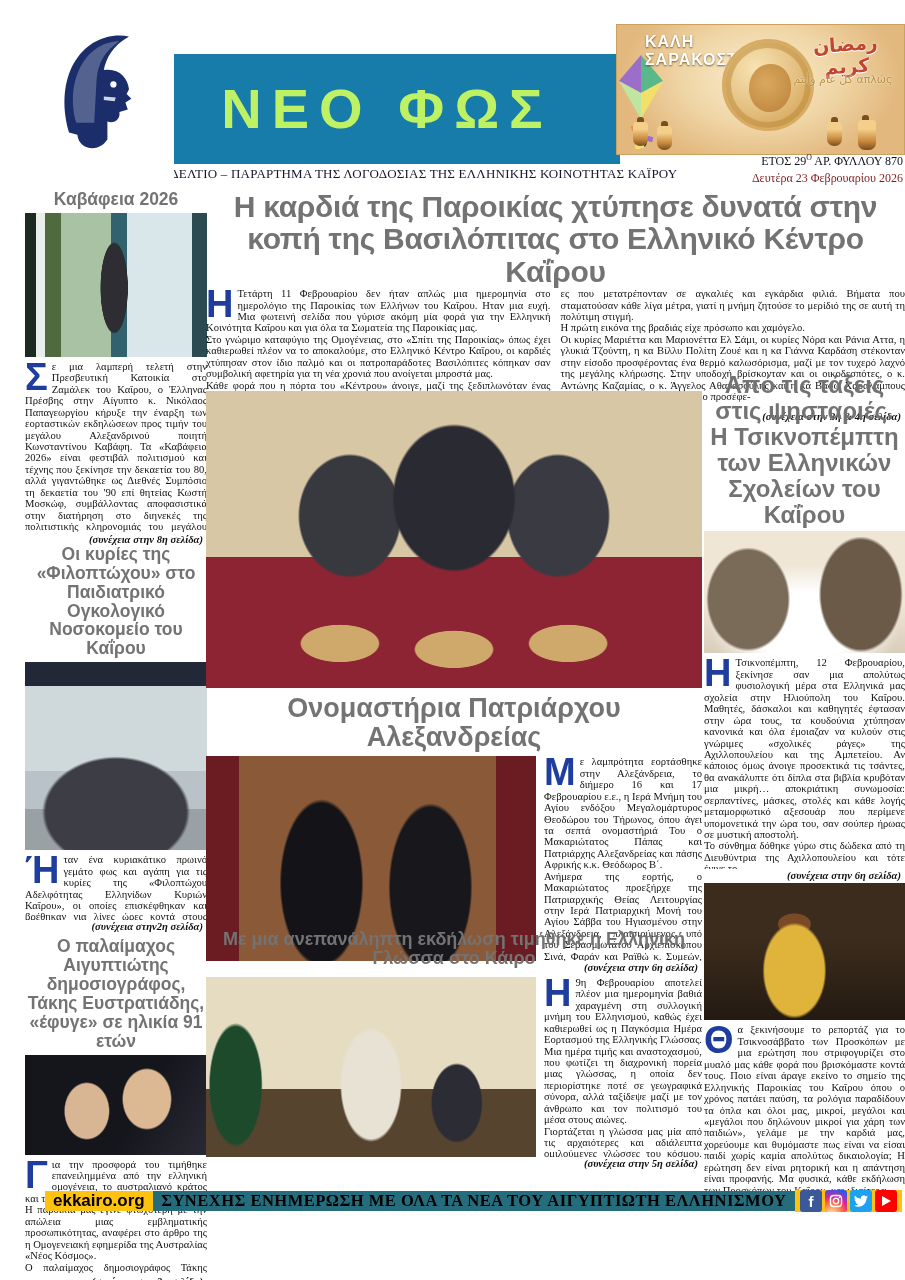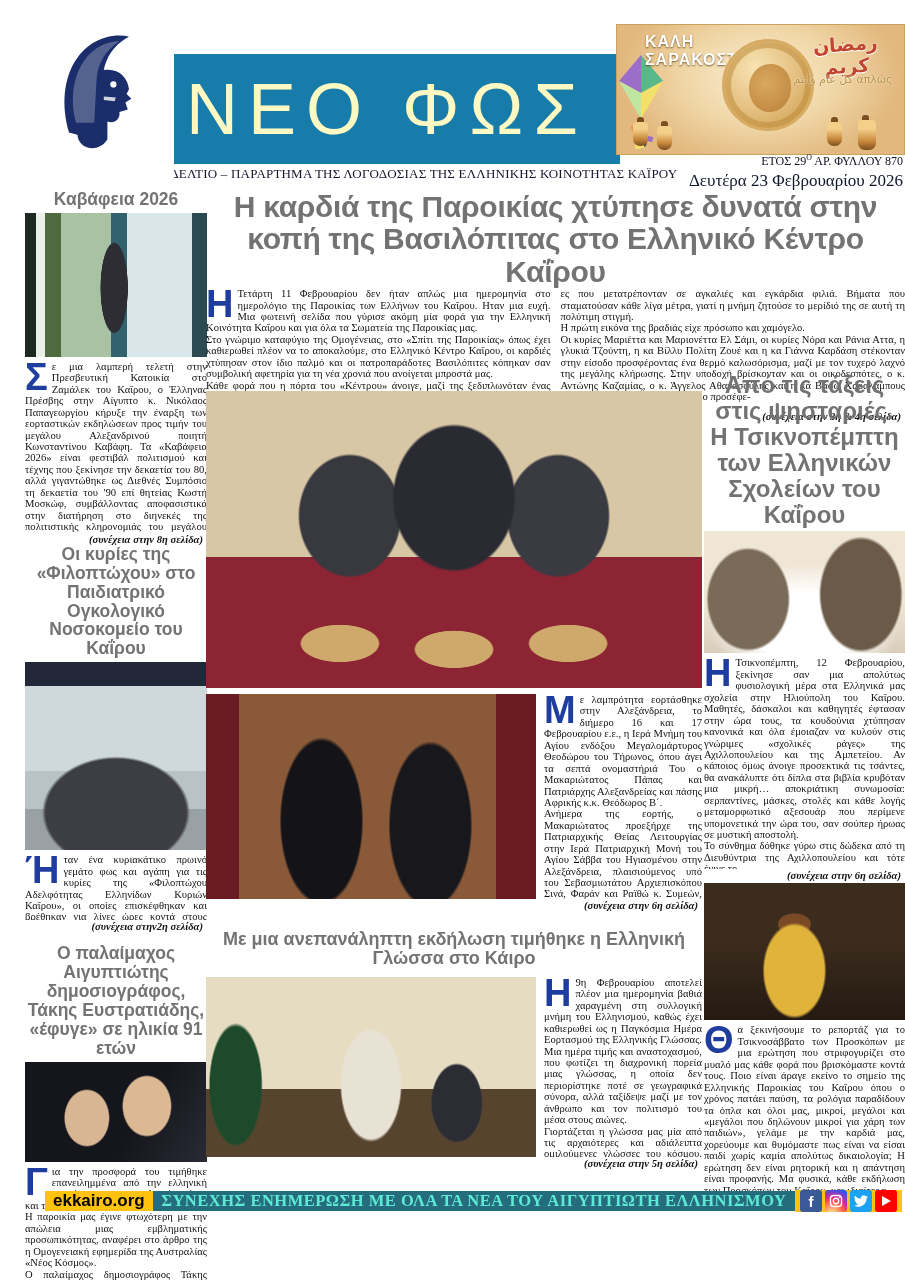--- a/index.html
+++ b/index.html
@@ -3,22 +3,22 @@
 <meta charset="utf-8">
 <style>
   *{margin:0;padding:0;box-sizing:border-box}
   html,body{background:#9a9a9a}
   .page{position:relative;width:905px;height:1280px;margin:0 auto;background:#fff;
         font-family:"Liberation Serif",serif;overflow:hidden;color:#111}
 
   
   .banner{position:absolute;left:64px;top:54px;width:556px;height:110px;background:#177ca9;
           display:flex;align-items:center;justify-content:center}
-  .banner .title{color:#fef9c3;font-family:"Liberation Sans",sans-serif;font-weight:normal;
-          font-size:72px;letter-spacing:10px;line-height:1;padding-left:90px;white-space:nowrap}
+  .banner .title{color:#bef264;font-family:"Liberation Sans",sans-serif;font-weight:bold;
+          font-size:56px;letter-spacing:10px;line-height:1;padding-left:90px;white-space:nowrap}
   .logo{position:absolute;left:36px;top:14px;width:138px;height:172px;background:#fff;z-index:3;
         display:flex;align-items:center;justify-content:center}
   .promo{position:absolute;left:616px;top:24px;width:289px;height:131px;overflow:hidden;
          background:radial-gradient(140px 90px at 50% 40%,#f9ecd2 0,#f0d6a6 55%,#e2b87e 100%);
          border:1px solid #c9a25f}
   .promo .greeting{position:absolute;left:28px;top:8px;width:120px;color:#fff;
          font-family:"Liberation Sans",sans-serif;font-weight:bold;font-size:16px;line-height:1.1;
          text-shadow:0 1px 2px rgba(90,60,10,.8);letter-spacing:1px}
   .coin{position:absolute;left:105px;top:14px;width:92px;height:92px;border-radius:50%;
         background:radial-gradient(circle at 35% 30%,#f7e3b2,#e3bd7d 55%,#c8943f);
@@ -31,21 +31,21 @@
   .arabic2{position:absolute;right:6px;top:48px;width:110px;text-align:center;color:#b8903f;
         font-family:"DejaVu Sans",sans-serif;font-size:11px;text-shadow:0 0 2px #fff}
   .kite{position:absolute;left:-6px;top:28px}
   .lantern{position:absolute;bottom:8px;width:15px;height:24px;border-radius:4px 4px 7px 7px;
         background:linear-gradient(180deg,#f4cf8a 0 30%,#c98b3e 70%,#7c4d1e)}
   .lantern::before{content:"";position:absolute;left:4px;top:-5px;width:7px;height:5px;background:#7c4d1e;border-radius:3px 3px 0 0}
   .l1{left:16px}.l2{left:40px;bottom:4px}.l3{right:62px}.l4{right:28px;bottom:4px;height:30px;width:18px}
   .subtitle{position:absolute;left:72px;top:166px;width:545px;font-size:13px;color:#15152e;
         letter-spacing:.2px;white-space:nowrap}
   .issueline{position:absolute;right:2px;top:153px;width:300px;text-align:right;font-size:12px;color:#101020}
-  .dateline{position:absolute;right:2px;top:171px;width:300px;text-align:right;font-size:17px;color:#0f172a}
+  .dateline{position:absolute;right:2px;top:171px;width:300px;text-align:right;font-size:12px;color:#7f1d1d}
 
   
   .hl{font-family:"Liberation Sans",sans-serif;font-weight:bold;color:#737373;text-align:center;line-height:1.08}
   .body-txt{font-size:10.6px;line-height:1.08;text-align:justify}
   .body-txt p{margin:0}
   .dropcap{float:left;font-family:"Liberation Sans",sans-serif;font-weight:bold;color:#1e3d9e;
         font-size:38px;line-height:.82;margin:1px 4px 0 0}
   .cont{font-size:10.6px;font-weight:bold;font-style:italic;text-align:right;padding:1px 4px 0 0}
   .ph{width:100%}
 
@@ -114,21 +114,21 @@
      radial-gradient(32px 48px at 45% 64%,#e0b33a 0 93%,rgba(0,0,0,0)),
      radial-gradient(17px 11px at 45% 30%,#7a4a26 0 93%,rgba(0,0,0,0)),
      linear-gradient(180deg,#3c2c1d 0 40%,#241a12 100%)}
   .t-body1{height:212px;overflow:hidden}
   .t-body2{height:168px;overflow:hidden}
 
   
   .footer{position:absolute;left:45px;top:1186px;width:857px;height:30px;display:flex;align-items:center}
   .site{background:#ffc20e;color:#000;font-family:"Liberation Sans",sans-serif;font-weight:bold;
         font-size:17px;display:flex;align-items:center;padding:0 8px}
-  .ticker{background:#256d7d;color:#5eead4;flex:1;display:flex;align-items:center;justify-content:center;
+  .ticker{background:#256d7d;color:#000000;flex:1;display:flex;align-items:center;justify-content:center;
         font-weight:bold;font-size:16.5px;letter-spacing:.5px;white-space:nowrap}
   .social{background:#ffc20e;display:flex;align-items:center;gap:3px;padding:0 5px}
   .sico{width:22px;height:22px;border-radius:3px;display:flex;align-items:center;justify-content:center;
         font-family:"Liberation Sans",sans-serif;font-weight:bold;color:#fff;font-size:15px}
   .fb{background:#3b5998}
   .ig{background:radial-gradient(circle at 30% 110%,#fdf497 0,#fd5949 45%,#d6249f 60%,#285aeb 90%)}
   .tw{background:#1da1f2}
   .yt{background:#f00}
   .yt .play{width:0;height:0;border-left:9px solid #fff;border-top:5.5px solid rgba(0,0,0,0);border-bottom:5.5px solid rgba(0,0,0,0)}
   sup{font-size:.65em}
@@ -188,21 +188,21 @@
     <div class="cont">(συνέχεια στην 8η σελίδα)</div>
 
     <div class="hl" style="">Οι κυρίες της «Φιλοπτώχου» στο Παιδιατρικό Ογκολογικό Νοσοκομείο του Καΐρου</div>
     <div class="ph ph-filopt"></div>
     <div class="body-txt clip" style="height:66px">
       <span class="dropcap">Ή</span>
       <p>ταν ένα κυριακάτικο πρωινό γεμάτο φως και αγάπη για τις κυρίες της «Φιλοπτώχου Αδελφότητας Ελληνίδων Κυριών Καΐρου», οι οποίες επισκέφθηκαν και βρέθηκαν για λίγες ώρες κοντά στους μικρούς</p>
     </div>
     <div class="cont">(συνέχεια στην2η σελίδα)</div>
 
-    <div class="hl" style="margin-top:12px">Ο παλαίμαχος Αιγυπτιώτης δημοσιογράφος, Τάκης Ευστρατιάδης, «έφυγε» σε ηλικία 91 ετών</div>
+    <div class="hl" style="margin-top:5px">Ο παλαίμαχος Αιγυπτιώτης δημοσιογράφος, Τάκης Ευστρατιάδης, «έφυγε» σε ηλικία 91 ετών</div>
     <div class="ph ph-efstr"></div>
     <div class="body-txt clip" style="height:116px">
       <span class="dropcap">Γ</span>
       <p>ια την προσφορά του τιμήθηκε επανειλημμένα από την ελληνική ομογένεια, το αυστραλιανό κράτος και την Ακαδημία Αθηνών.</p>
       <p>Η παροικία μας έγινε φτωχότερη με την απώλεια μιας εμβληματικής προσωπικότητας, αναφέρει στο άρθρο της η Ομογενειακή εφημερίδα της Αυστραλίας «Νέος Κόσμος».</p>
       <p>Ο παλαίμαχος δημοσιογράφος Τάκης Ευστρατιάδης, έφυγε από τη ζωή σε ηλικία 91 ετών, την Κυριακή 1 Φεβρουαρίου.</p>
 
     </div>
     <div class="cont">(συνέχεια στην2η σελίδα)</div>
   </div>
@@ -221,20 +221,21 @@
         <p>Η πρώτη εικόνα της βραδιάς είχε πρόσωπο και χαμόγελο.</p>
         <p>Οι κυρίες Μαριέττα και Μαριονέττα Ελ Σάμι, οι κυρίες Νόρα και Ράνια Αττα, η γλυκιά Τζούντη, η κα Βίλλυ Πολίτη Ζουέ και η κα Γιάννα Καρδάση στέκονταν στην είσοδο προσφέροντας ένα θερμό καλωσόρισμα, μαζί με τον τυχερό λαχνό της μεγάλης κλήρωσης. Στην υποδοχή βρίσκονταν και οι οικοδεσπότες, ο κ. Αντώνης Καζαμίας, ο κ. Άγγελος Αθανασούλης και η κα Βάσω Χαραλάμπους από το Ελληνικό Κέντρο, το οποίο προσέφε-</p>
       </div>
     </div>
     <div class="cont">(συνέχεια στην 3η &amp; 4η σελίδα)</div>
   </div>
 
   <div class="ph-main"></div>
 
   <div class="onom">
+    <div class="hl">Ονομαστήρια Πατριάρχου Αλεξανδρείας</div>
     <div class="onom-row">
       <div class="ph-onom"></div>
       <div class="onom-txt body-txt">
         <span class="dropcap">Μ</span>
         <p>ε λαμπρότητα εορτάσθηκε στην Αλεξάνδρεια, το διήμερο 16 και 17 Φεβρουαρίου ε.ε., η Ιερά Μνήμη του Αγίου ενδόξου Μεγαλομάρτυρος Θεοδώρου του Τήρωνος, όπου άγει τα σεπτά ονομαστήριά Του ο Μακαριώτατος Πάπας και Πατριάρχης Αλεξανδρείας και πάσης Αφρικής κ.κ. Θεόδωρος Β΄.</p>
         <p>Ανήμερα της εορτής, ο Μακαριώτατος προεξήρχε της Πατριαρχικής Θείας Λειτουργίας στην Ιερά Πατριαρχική Μονή του Αγίου Σάββα του Ηγιασμένου στην Αλεξάνδρεια, πλαισιούμενος υπό του Σεβασμιωτάτου Αρχιεπισκόπου Σινά, Φαράν και Ραϊθώ κ. Συμεών, Καθηγουμένου της Ιεράς Αυτοκρατορικής και Αυτονόμου Μονής της Αγίας Αι-</p>
       </div>
     </div>
     <div class="cont">(συνέχεια στην 6η σελίδα)</div>
   </div>

